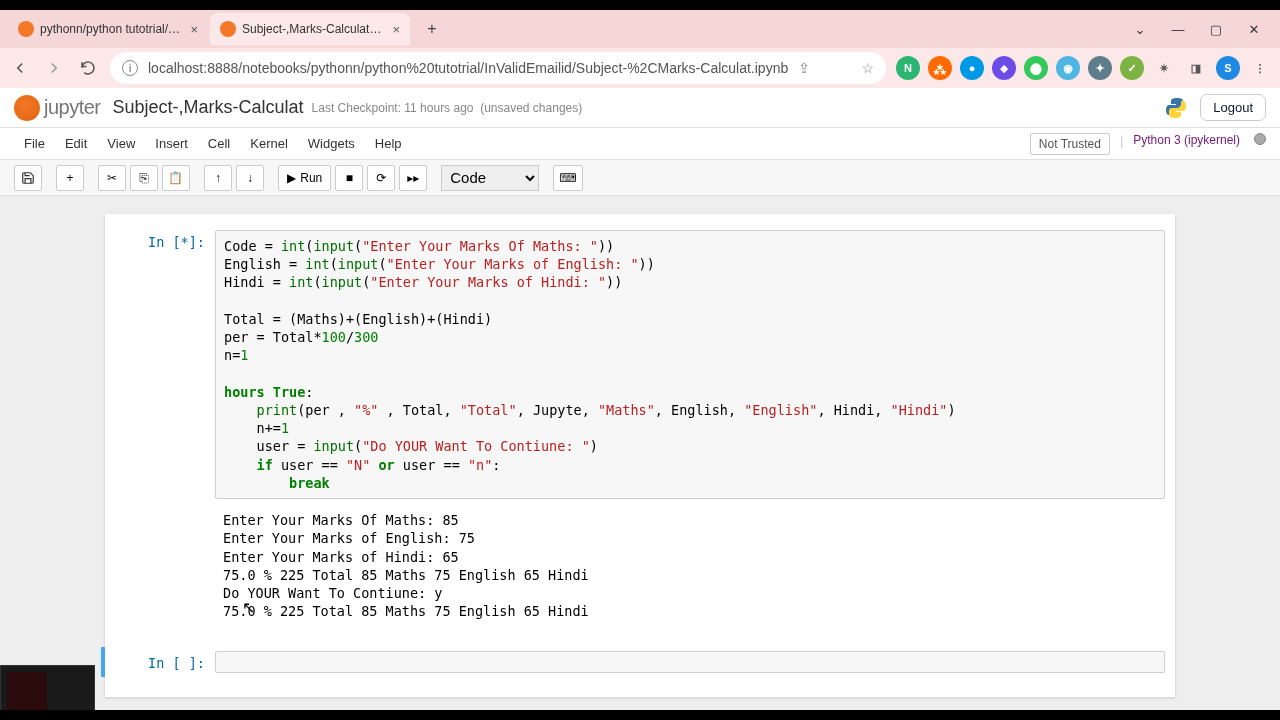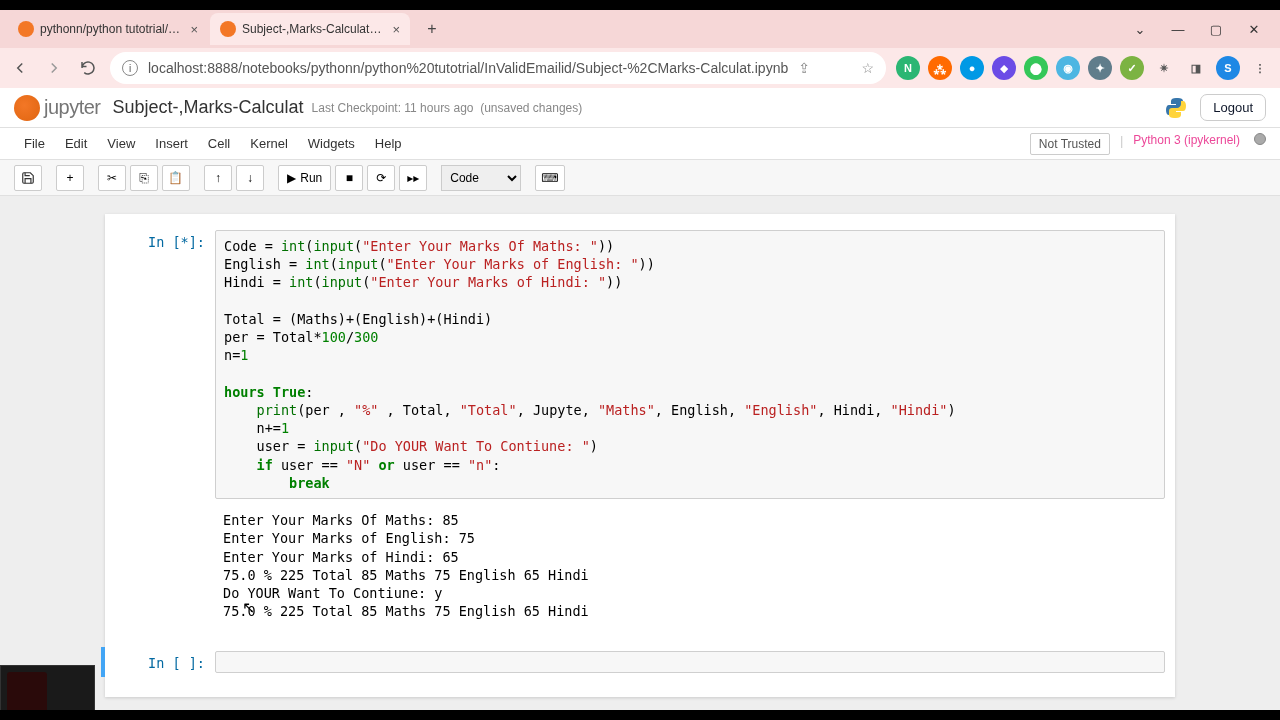--- a/index.html
+++ b/index.html
@@ -30,27 +30,27 @@
 .jup-planet { width: 26px; height: 26px; border-radius: 50%; background: radial-gradient(circle at 40% 40%, #f37726, #e06510); position: relative; }
 .jup-title { font-size: 18px; color: #333; margin-right: 8px; }
 .jup-checkpoint { font-size: 12px; color: #888; }
 .jup-right { margin-left: auto; display: flex; align-items: center; gap: 12px; }
 .btn-logout { border: 1px solid #ccc; padding: 5px 12px; border-radius: 7px; color: #0f172a; background: #fff; cursor: pointer; font-size: 13px; }
 .pylogo { width: 24px; height: 24px; }
 .jup-menubar { display: flex; align-items: center; padding: 0 14px; height: 32px; border-bottom: 1px solid #e0e0e0; font-size: 13px; color: #333; }
 .jup-menubar .menu { padding: 4px 10px; cursor: pointer; }
 .jup-menubar .right { margin-left: auto; display: flex; align-items: flex-start; gap: 10px; }
 .nottrusted { border: 1px solid #ccc; padding: 3px 8px; font-size: 12px; color: #555; border-radius: 2px;}
-.kernname { font-size: 12px; color: #ec4899; }
+.kernname { font-size: 12px; color: #701a75; }
 .kernind { width: 12px; height: 12px; border: 1px solid #888; border-radius: 50%; background: #aaa; margin-left: 4px; }
 .jup-toolbar { display: flex; align-items: center; padding: 4px 14px; height: 36px; border-bottom: 1px solid #e0e0e0; gap: 4px; background: #f7f7f7; }
 .tbtn { border: 1px solid #ccc; background: #fff; height: 26px; min-width: 28px; display: flex; align-items: center; justify-content: center; border-radius: 2px; cursor: pointer; font-size: 12px; padding: 0 5px; }
 .tbtn.run { padding: 0 8px; gap: 4px; }
 .tgap { width: 6px; }
-.tselect { border: 1px solid #ccc; height: 26px; font-size: 12px; padding: 0 4px; width: 80px; }
+.tselect { border: 1px solid #ccc; height: 26px; font-size: 15px; padding: 0 4px; width: 98px; }
 .notebook-area { background: #eee; padding: 18px 0; overflow: auto; height: 560px; }
 .nb-inner { background: #fff; width: 1070px; margin: 0 auto; box-shadow: 0 1px 3px rgba(0,0,0,0.15); padding: 12px 0 20px; }
 .cell { display: flex; padding: 4px 10px; }
 .prompt { width: 100px; text-align: right; padding: 4px 10px 0 0; font-family: monospace; font-size: 13.5px; color: #0369a1; flex-shrink: 0; }
 .inputarea { flex: 1; border: 1px solid #cfcfcf; border-radius: 2px; background: #f7f7f7; padding: 6px 8px; font-family: monospace; font-size: 13.5px; line-height: 1.35; white-space: pre; overflow-x: auto; }
 .outarea { flex: 1; padding: 4px 8px; font-family: monospace; font-size: 13.5px; line-height: 1.35; white-space: pre; }
 .inputprompt-row { display: flex; align-items: center; gap: 8px; }
 .inputbox { border: 2px solid #000; width: 370px; height: 22px; font-family: monospace; font-size: 13px; padding: 0 4px; }
 .cell.selected { border-left: 4px solid #42a5f5; margin-left: -4px; }
 .cell .inputarea.empty { min-height: 22px; background: #f7f7f7; }

